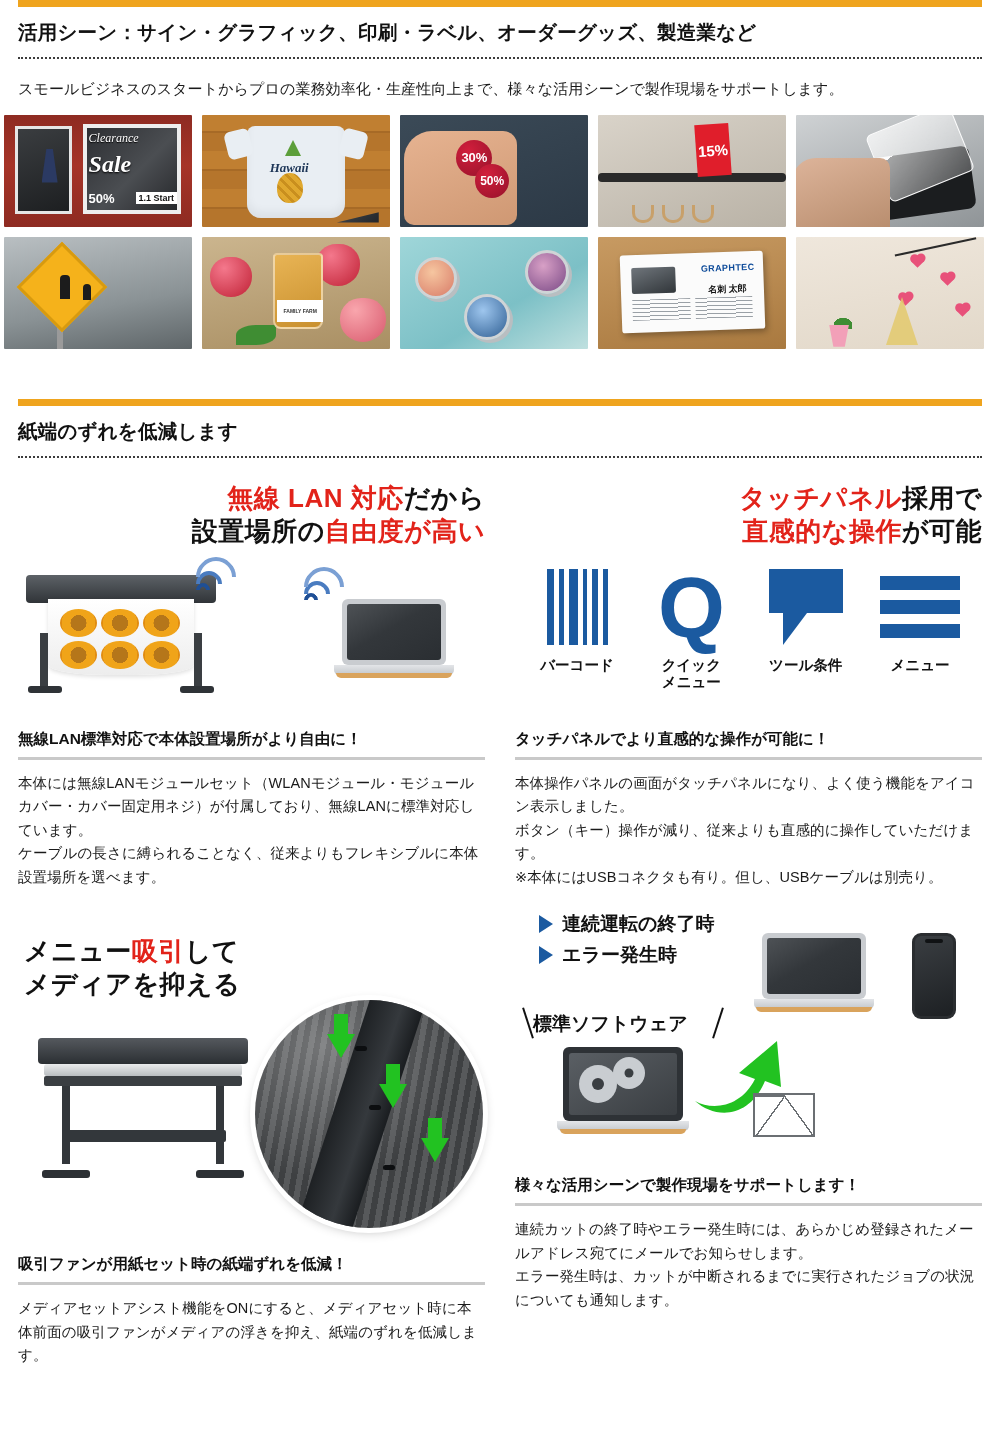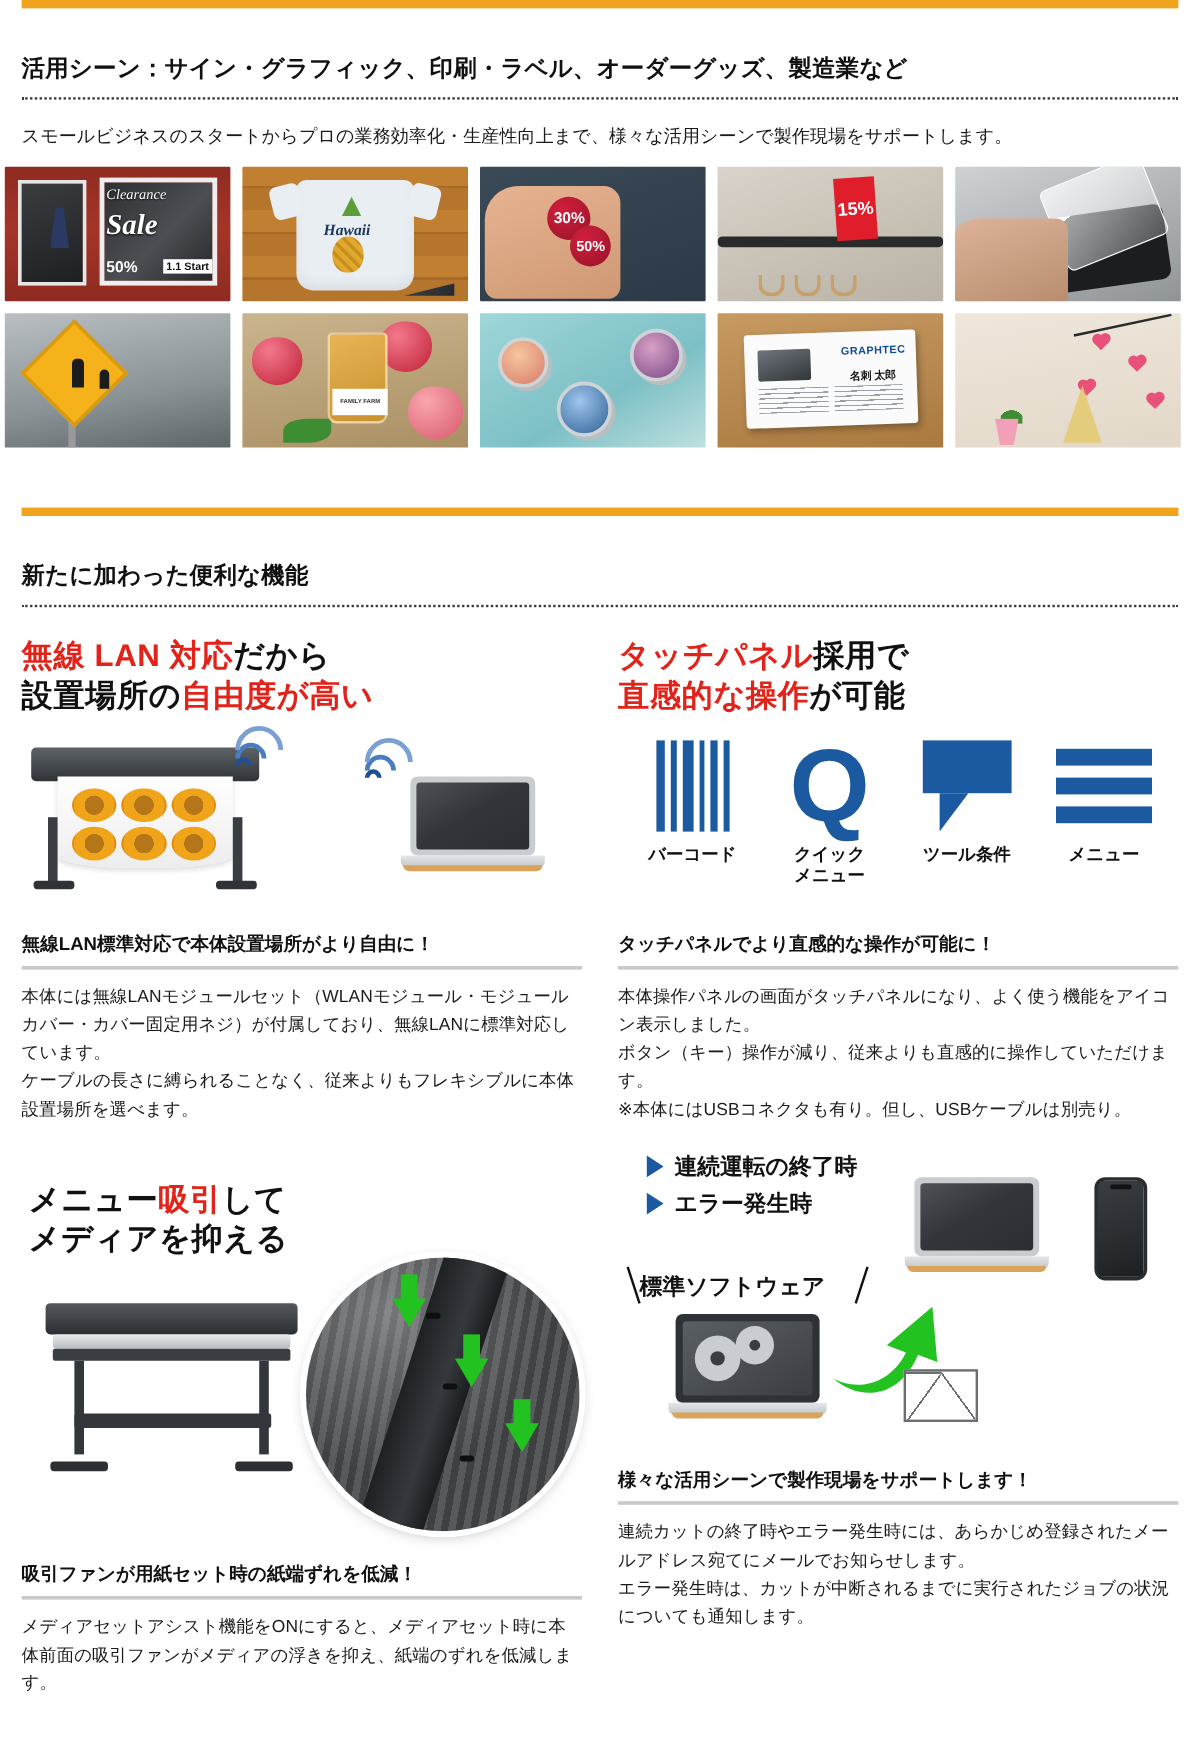--- a/index.html
+++ b/index.html
@@ -16,21 +16,20 @@
     height: 7px;
     background: #efa41e;
     margin: 0 18px;
   }
   .section-title {
     font-size: 19.5px;
     font-weight: bold;
     letter-spacing: .2px;
     padding: 12px 0 11px 18px;
     color: #111;
-    margin-top: 24px;
   }
   .dotted-rule {
     border-top: 2px dotted #3b3b3b;
     margin: 0 18px;
     height: 0;
   }
   .lead {
     font-size: 15px;
     color: #1a1a1a;
     padding: 21px 18px 0 18px;
@@ -258,21 +257,21 @@
   }
   .ph-wall .plant {
     position:absolute; left:20%; bottom:18%; width:18px;height:26px;
     background:radial-gradient(circle at 50% 100%,#3f8d33 40%,transparent 41%);
   }
 
   
   .features { padding: 0 18px; }
   .feat-grid { display: grid; grid-template-columns: 1fr 1fr; column-gap: 30px; }
   .feat-head {
-    text-align: left;
+    text-align: right;
     font-size: 26px;
     font-weight: bold;
     line-height: 1.25;
     padding-top: 24px;
     letter-spacing: .5px;
   }
   .feat-head.left-align { text-align: left; padding-left: 6px; }
   .red { color: #e2231a; }
   .blk { color: #111; }
 
@@ -603,21 +602,21 @@
         <div class="tower"></div>
         <div class="plant"></div>
         <div class="pot"></div>
       </div>
     </div>
   </div>
 </div>
 
 <div style="padding-top:40px;">
   <div class="section-bar"></div>
-  <div class="section-title">新たに加わった便利な機能</div>
+  <div class="section-title">紙端のずれを低減します</div>
   <div class="dotted-rule"></div>
 
   <div class="features">
     <div class="feat-grid">
 
       <div>
         <div class="feat-head">
           <span class="red">無線 LAN 対応</span><span class="blk">だから</span><br>
           <span class="blk">設置場所の</span><span class="red">自由度が高い</span>
         </div>

